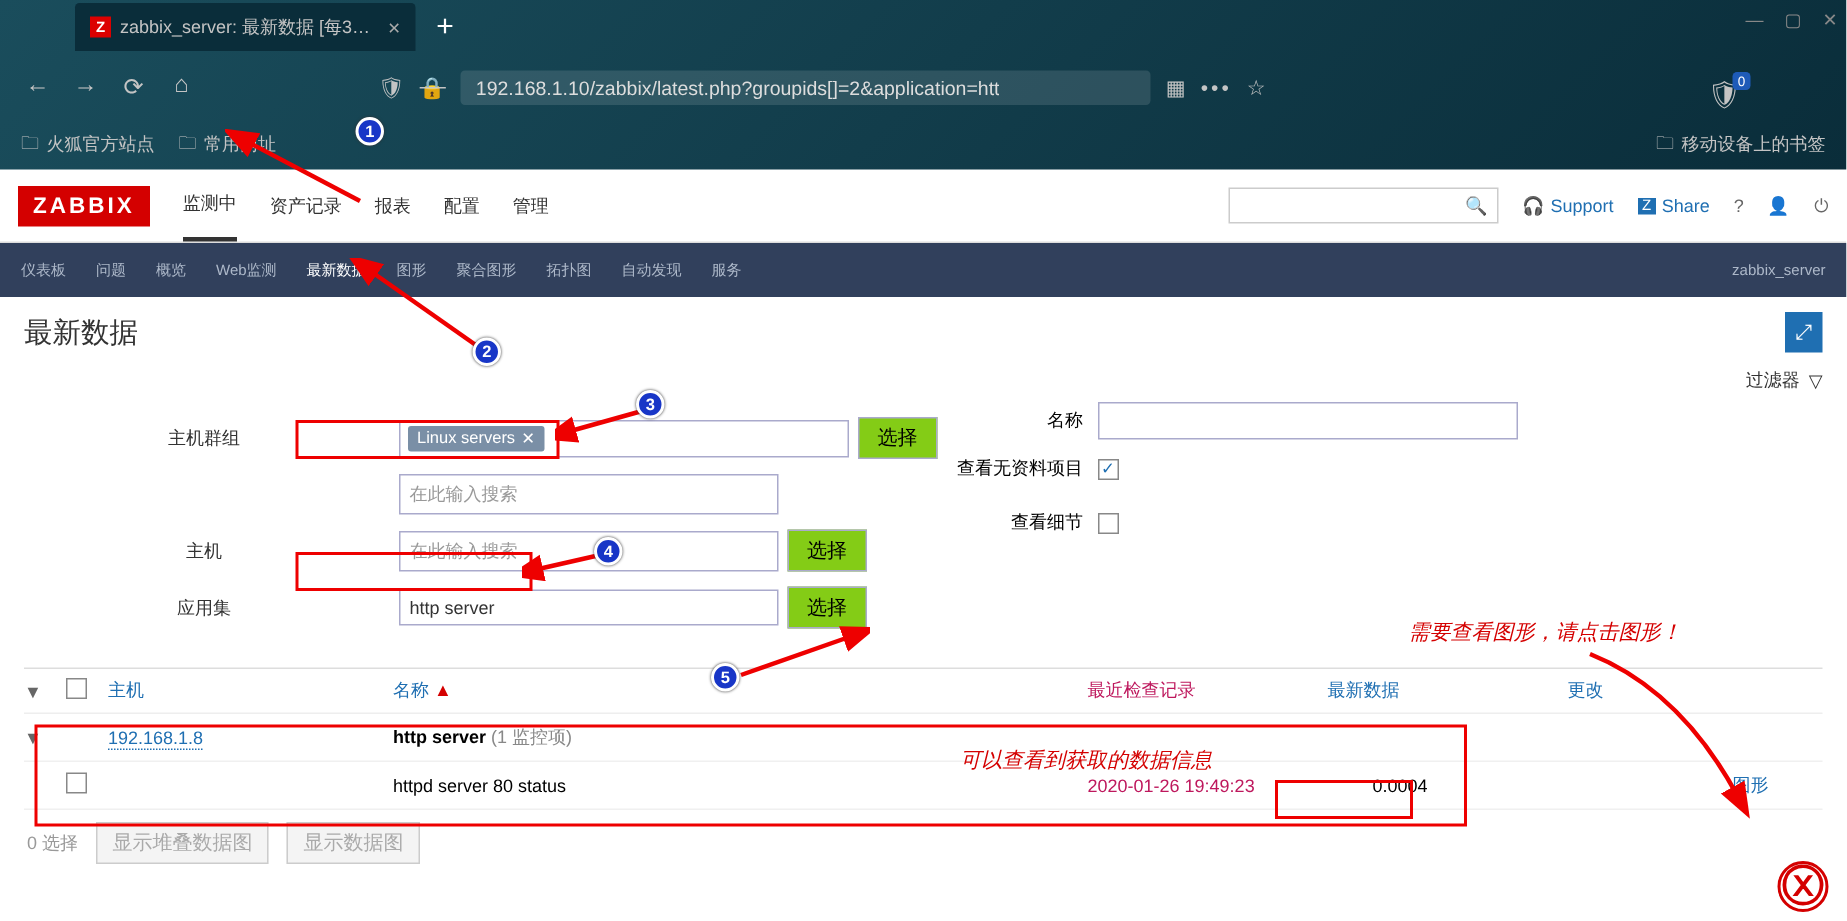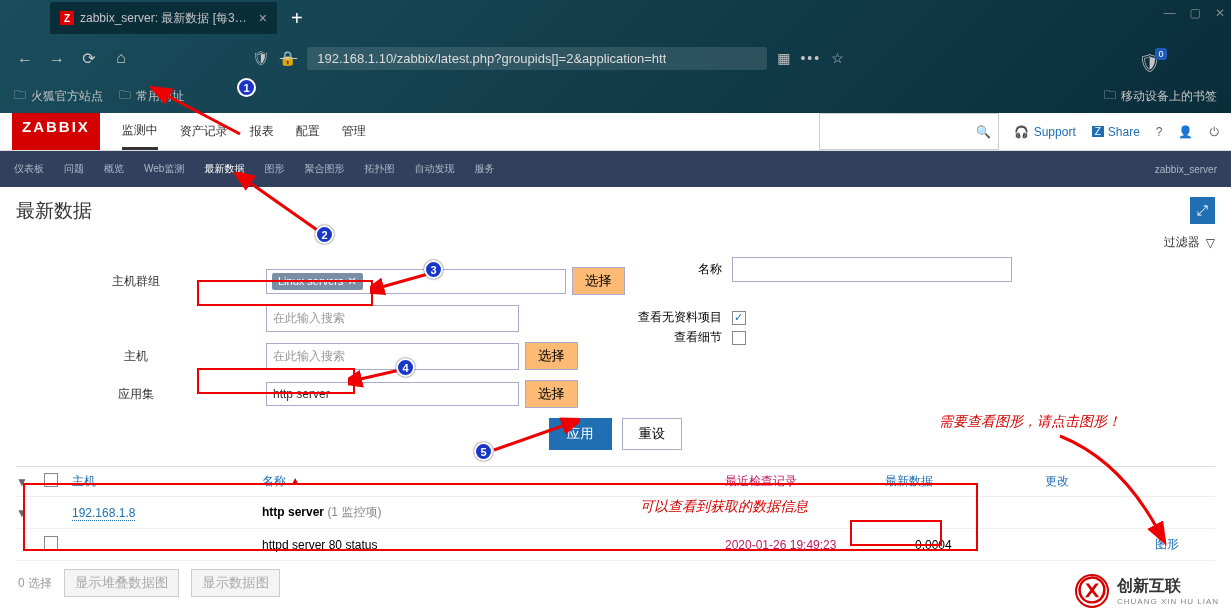--- a/index.html
+++ b/index.html
@@ -16,21 +16,21 @@
 .nav-btn{width:22px;text-align:center;font-size:16px}
 .url-area{display:flex;align-items:center;gap:10px;margin-left:110px}
 .shield{color:#c4c4c4;font-size:14px}
 .url-box{background:rgba(255,255,255,.12);border-radius:3px;padding:4px 10px;display:flex;align-items:center;gap:8px;color:#ddd;width:460px;font-size:13px}
 .url-text{white-space:nowrap;overflow:hidden}
 .bookmark-bar{display:flex;align-items:center;height:33px;padding:0 14px;gap:16px;color:#c4c4c4;font-size:12px}
 .bm-item{display:flex;align-items:center;gap:5px}
 .bm-right{margin-left:auto}
 .cart{position:absolute;right:70px;top:52px;color:#c4c4c4;font-size:18px}
 .cart-badge{position:absolute;top:-4px;right:-6px;background:#1e5bb8;color:#fff;font-size:9px;width:12px;height:12px;border-radius:3px;display:flex;align-items:center;justify-content:center}
-.zabbix-header{background:#fff;height:38px;display:flex;padding:0 12px;border-bottom:1px solid #ddd}
+.zabbix-header{background:#fff;height:49px;display:flex;align-items:center;padding:0 12px;border-bottom:1px solid #ddd}
 .logo{background:#d40000;color:#fff;font-weight:bold;padding:5px 10px;font-size:15px;letter-spacing:2px}
 .top-menu{display:flex;gap:22px;margin-left:22px;color:#333;height:100%;align-items:center}
 .top-menu span{cursor:pointer;height:100%;display:flex;align-items:center}
 .top-menu .active{border-bottom:3px solid #333;font-weight:500}
 .header-search{margin-left:auto;border:1px solid #ccc;padding:4px 6px;width:180px;display:flex;align-items:center}
 .header-right{display:flex;align-items:center;gap:16px;margin-left:16px;color:#666}
 .hr-link{display:flex;align-items:center;gap:4px;color:#1f6fb2;cursor:pointer}
 .sub-nav{background:#31405c;height:36px;display:flex;align-items:center;padding:0 14px;gap:20px;color:#adb8c9}
 .sub-nav span{cursor:pointer;font-size:10px}
 .sub-nav .active{color:#fff;font-weight:500}
@@ -41,21 +41,21 @@
 .filter-head{display:flex;justify-content:flex-end;padding:0 16px 6px}
 .filter-label{display:flex;align-items:center;gap:6px;color:#333;cursor:pointer}
 .filter-box{background:#fff;padding:10px 16px}
 .filter-row{display:flex;align-items:center;margin-bottom:10px}
 .filter-lbl{width:240px;text-align:center;margin-right:10px;color:#333}
 .sel-wrap{display:flex;align-items:center;gap:6px}
 .seltag-box{border:1px solid #aac;padding:3px 5px;width:300px;display:flex;align-items:center}
 .seltag{background:#7a8fa6;color:#fff;padding:2px 6px;font-size:11px;display:flex;align-items:center;gap:4px;border-radius:2px}
 .tx{border:1px solid #aac;padding:4px 6px;width:253px;color:#999}
 .tx.val{color:#333}
-.sel-btn{border:1px solid #aac;background:#fdba74;padding:4px 12px;cursor:pointer}
+.sel-btn{border:1px solid #aac;background:#84cc16;padding:4px 12px;cursor:pointer}
 .right-col{position:absolute;left:612px;display:flex;align-items:center}
 .right-col .rlbl{width:110px;text-align:right;margin-right:10px}
 .chk{width:14px;height:14px;border:1px solid #888;display:inline-block;background:#fff}
 .chk.on::after{content:"✓";color:#1f6fb2;font-size:11px;position:relative;top:-2px;left:1px}
 .btn-row{display:flex;justify-content:center;gap:10px;margin-top:8px}
 .btn-apply{background:#1f6fb2;color:#fff;border:none;padding:6px 18px;cursor:pointer}
 .btn-reset{background:#fff;border:1px solid #aac;padding:6px 16px;cursor:pointer}
 .tbl{margin:6px 16px 0;border-top:1px solid #ddd}
 .thead{display:flex;align-items:center;height:30px;color:#1f6fb2;font-size:12px;border-bottom:1px solid #eee}
 .th-exp{width:28px}
@@ -198,21 +198,21 @@
       <button class="sel-btn">选择</button>
     </div>
     <div class="right-col" style="top:0">
       <div class="rlbl">名称</div>
       <input class="tx" style="width: 280px;">
     </div>
   </div>
   <div class="filter-row">
     <div class="filter-lbl"></div>
     <div class="tx">在此输入搜索</div>
-    <div class="right-col" style="top:52px">
+    <div class="right-col" style="top:36px">
       <div class="rlbl">查看无资料项目</div>
       <span class="chk on"></span>
     </div>
   </div>
   <div class="filter-row">
     <div class="filter-lbl">主机</div>
     <div class="sel-wrap">
       <div class="tx">在此输入搜索</div>
       <button class="sel-btn">选择</button>
     </div>
@@ -220,24 +220,20 @@
       <div class="rlbl">查看细节</div>
       <span class="chk"></span>
     </div>
   </div>
   <div class="filter-row">
     <div class="filter-lbl">应用集</div>
     <div class="sel-wrap">
       <div class="tx val">http server</div>
       <button class="sel-btn">选择</button>
     </div>
-  </div>
-  <div class="btn-row">
-    <button class="btn-apply">应用</button>
-    <button class="btn-reset">重设</button>
   </div>
 </div>
 
 <div class="tbl">
   <div class="thead">
     <div class="th-exp" style="color:#666">▼</div>
     <div class="th-chk"><span class="chk"></span></div>
     <div class="th-host">主机</div>
     <div class="th-name"><span>名称</span> <span style="color:#d40000">▲</span></div>
     <div class="th-last">最近检查记录</div>
@@ -305,17 +301,13 @@
   </svg>
 <svg class="arrow" style="left:1050px;top:430px" width="130" height="120">
     <path d="M10,6 Q70,30 108,100" stroke="#e00" stroke-width="3" fill="none" marker-end="url(#ah)"></path>
   </svg>
 
 <div class="annot-text" style="left:640px;top:498px">可以查看到获取的数据信息</div>
 <div class="annot-text" style="left:939px;top:413px">需要查看图形，请点击图形！</div>
 
 <div class="watermark">
   <div class="wm-logo">ⓧ</div>
-  <div class="wm-t">
-    <div class="cn">创新互联</div>
-    <div class="py">CHUANG XIN HU LIAN</div>
-  </div>
 </div>
 
 </body></html>

